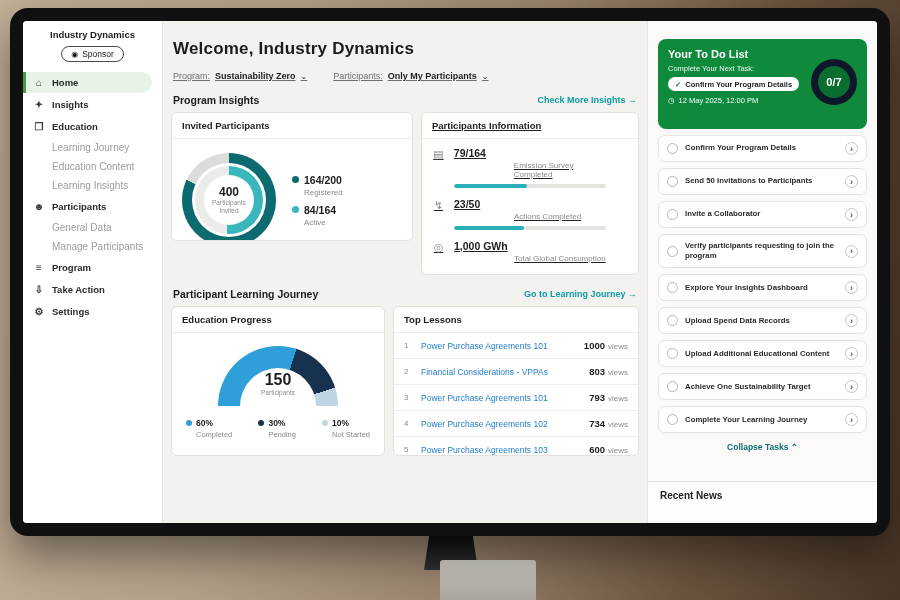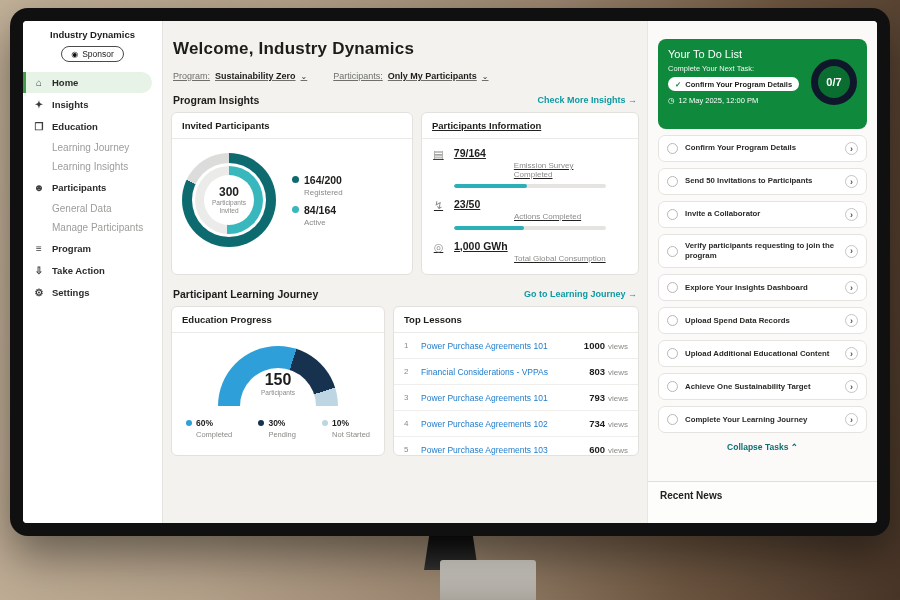--- a/index.html
+++ b/index.html
@@ -38,21 +38,21 @@
   .filters { display:flex; gap:26px; align-items:center; font-size:9px; color:#6f6f6c; margin-left:2px; }
   .filter { display:flex; align-items:center; gap:5px;text-decoration:underline; }
   .filter b { color:#1d1d1b; font-size:9px; }
   .chev { font-size:8px; color:#333; }
   .section-head { display:flex; justify-content:space-between; align-items:center; margin:13px 2px 6px; }
   .section-title { font-weight:bold; font-size:10.5px; color:#1d1d1b; }
   .section-link { color:#0d9aa2; font-weight:bold; font-size:9px; cursor:pointer; }
   .cards-row { display:flex; gap:8px; }
   .card { background:#fff; border:1px solid #e3e1dd; border-radius:6px; overflow:hidden; }
   .card-title { font-size:9.5px; font-weight:bold; padding:7px 10px; border-bottom:1px solid #eceae7; color:#1d1d1b; }
-  .card-invited { width:242px; height:163px; }
+  .card-invited { width:242px; height:129px; }
   .card-info { flex:1; height:163px;text-decoration:underline; }
   .card-edu { width:214px; height:150px; }
   .card-lessons { flex:1; height:150px; }
 
   
   .donut-wrap { display:flex; align-items:center; gap:16px; padding:14px 10px; }
   .donut { position:relative; width:94px; height:94px; border-radius:50%; }
   .donut .gap1 { position:absolute; inset:10px; background:#fff; border-radius:50%; }
   .donut .inner { position:absolute; inset:13px; border-radius:50%; }
   .donut .hole { position:absolute; inset:22px; background:#fff; border-radius:50%;
@@ -90,21 +90,21 @@
   .lesson-row:last-child { border-bottom:none; }
   .lesson-rank { color:#8a8a87; font-size:8px; width:8px; }
   .lesson-title { color:#1f7ccb; font-size:8.5px; flex:1; cursor:pointer; }
   .lesson-views b { font-size:9.5px; color:#1d1d1b; }
   .lesson-views span { color:#8a8a87; font-size:8px; margin-left:3px; }
 
   
   .rightpanel { position:absolute; left:624px; top:0; bottom:0; width:230px; background:#fbfaf9;
     border-left:1px solid #e8e6e3; padding:18px 10px 0; }
   .todo-hero { background:#0f8a3d; border-radius:8px; padding:9px 10px; color:#fff; position:relative; height:90px; }
-  .todo-title { font-weight:normal; font-size:11px; }
+  .todo-title { font-weight:bold; font-size:11px; }
   .todo-sub { font-size:7.5px; margin-top:4px; opacity:.92; }
   .todo-pill { background:#fff; color:#1d1d1b; border-radius:9px; font-size:7.5px; padding:2.5px 7px;
     display:inline-flex; gap:4px; margin-top:4px; align-items:center; font-weight:bold; cursor:pointer; }
   .pill-check { color:#0f8a3d; font-weight:bold; }
   .todo-due { font-size:7.5px; margin-top:5px; display:flex; gap:4px; align-items:center; }
   .todo-ring { position:absolute; right:10px; top:20px; width:46px; height:46px; border-radius:50%;
     border:7px solid #0f172a; background:#0b6e31; display:flex; align-items:center; justify-content:center;
     font-weight:bold; font-size:11px; color:#fff; }
   .task { background:#fff; border:1px solid #e5e3e0; border-radius:7px; display:flex; align-items:center;
     gap:7px; padding:6px 8px; margin-top:6px; font-size:7.8px; font-weight:bold; color:#2a2a28; cursor:pointer; }
@@ -138,20 +138,21 @@
       </div>
       <div class="nav-item">
         <span class="ic">✦</span>
         <span>Insights</span>
       </div>
       <div class="nav-item">
         <span class="ic">❐</span>
         <span>Education</span>
       </div>
       <div class="nav-sub">Learning Journey</div>
+      <div class="nav-sub">Education Content</div>
       <div class="nav-sub">Learning Insights</div>
       <div class="nav-item">
         <span class="ic">☻</span>
         <span>Participants</span>
       </div>
       <div class="nav-sub">General Data</div>
       <div class="nav-sub">Manage Participants</div>
       <div class="nav-item">
         <span class="ic">≡</span>
         <span>Program</span>
@@ -193,21 +194,21 @@
 
     <div class="cards-row">
 
       <div class="card card-invited">
         <div class="card-title">Invited Participants</div>
         <div class="donut-wrap">
           <div class="donut" id="donut-outer" style="background: conic-gradient(rgb(13, 107, 112) 0deg, rgb(13, 107, 112) 82%, rgb(220, 220, 218) 82%, rgb(220, 220, 218) 100%);">
             <div class="gap1"></div>
             <div class="inner" id="donut-inner" style="background: conic-gradient(rgb(56, 183, 189) 0deg, rgb(56, 183, 189) 51%, rgb(235, 235, 233) 51%, rgb(235, 235, 233) 100%);"></div>
             <div class="hole">
-              <b>300</b>
+              <b>400</b>
               <span>Participants Invited</span>
             </div>
           </div>
           <div>
             <div class="legend-item">
               <div class="row1">
                 <span class="dot" style="background: rgb(13, 107, 112);"></span>
                 <span class="val">164/200</span>
               </div>
               <div class="lab">Registered</div>

